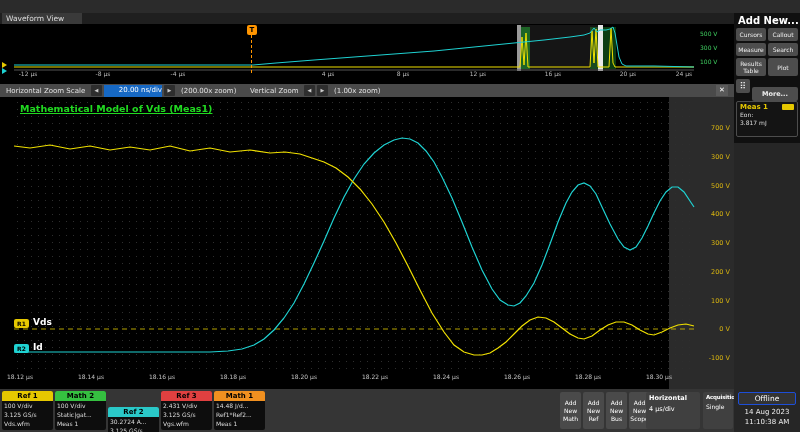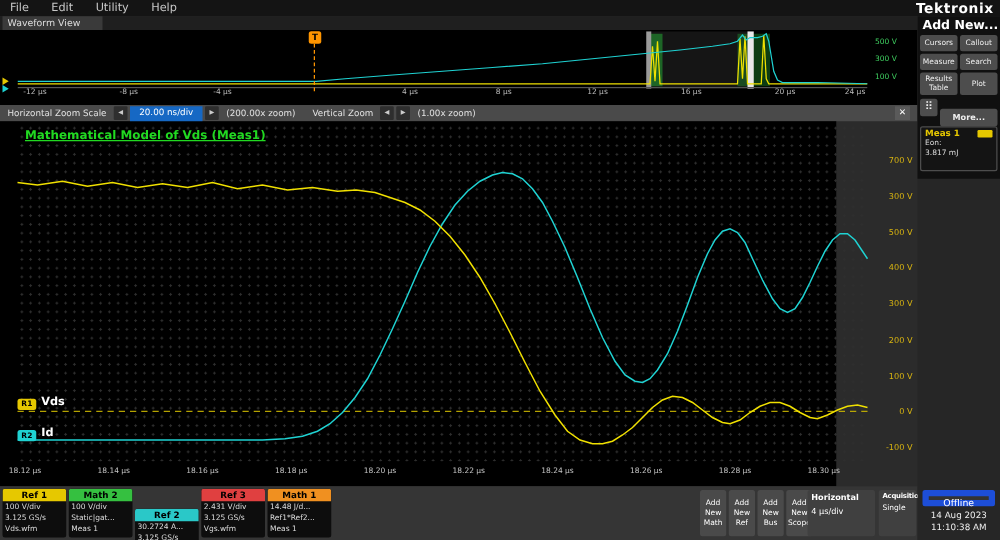--- a/index.html
+++ b/index.html
@@ -27,21 +27,21 @@
                  border-radius:2px; color:#000; font-size:7px; font-weight:bold; text-align:center; line-height:10px; }
   .trigger-line { position:absolute; left:251px; top:11px; height:38px; width:0; border-left:1px dashed #ff9500; }
   .ov-marker { position:absolute; width:0; height:0; border-top:3px solid transparent; border-bottom:3px solid transparent; }
 
   
   .zoombar { position:absolute; top:84px; left:0; width:734px; height:13px; background:#4a4a4a; }
   .zb-text { position:absolute; top:3px; font-size:7px; color:#e2e2e2; white-space:nowrap; }
   .zb-btn  { position:absolute; top:1px; width:11px; height:11px; background:#2e2e2e; color:#ccc;
              font-size:5px; text-align:center; line-height:11px; border-radius:1px; }
   .zb-value{ position:absolute; top:1px; left:104px; width:58px; height:17px; background:#1668c4; color:#fff;
-             font-size:7px; text-align:center; line-height:11px; }
+             font-size:7px; text-align:right; line-height:11px; }
   .zb-close{ position:absolute; top:1px; left:716px; width:12px; height:11px; color:#fff; background:#5a5a5a;
              font-size:7px; text-align:center; line-height:11px; }
 
   
   .mainplot { position:absolute; top:97px; left:0; width:669px; height:292px; background:#000; }
   .gridfield { position:absolute; left:14px; top:2px; width:680px; height:270px;
                background-image: radial-gradient(circle, #2e2e2e 0.8px, transparent 0.9px);
                background-size: 7px 7px; }
   .plot-title { position:absolute; left:20px; top:6px; font-size:9.5px; font-weight:bold; color:#21d921;
                 text-decoration:underline; }
@@ -67,35 +67,28 @@
   .sidebar-top { position:absolute; top:0; left:0; width:66px; height:130px; background:#101010; }
   .sb-header { position:absolute; top:2px; left:4px; font-size:10px; font-weight:bold; color:#fff; }
   .sb-btn { position:absolute; background:#4d4d4d; border-radius:2px; color:#eee; font-size:6px;
             text-align:center; display:flex; align-items:center; justify-content:center; line-height:7px; }
   .meas-box { position:absolute; left:2px; top:88px; width:62px; height:36px; background:#141414;
               border:1px solid #4d4d4d; border-radius:2px; }
   .meas-head { font-size:7px; font-weight:bold; color:#e6c800; padding:1px 0 0 3px; }
   .meas-chip { position:absolute; right:3px; top:2px; width:12px; height:6px; background:#e6c800; border-radius:1px; }
   .meas-row { font-size:6px; color:#ddd; padding-left:3px; line-height:8px; }
   .offline-btn { position:absolute; left:4px; top:379px; width:58px; height:13px; background:#333;
-                 border:5px solid #1d4ed8; border-radius:2px; color:#fff; font-size:7.5px; text-align:center; line-height:12px; }
+                 border:1px solid #1d4ed8; border-radius:2px; color:#fff; font-size:7.5px; text-align:center; line-height:12px; }
   .dt { position:absolute; width:66px; text-align:center; font-size:7px; color:#eee; }
 </style>
 </head>
 <body>
 
 <div class="screen">
 
-  <div class="menubar">
-    <span class="menu-item">File</span>
-    <span class="menu-item">Edit</span>
-    <span class="menu-item">Utility</span>
-    <span class="menu-item">Help</span>
-    <span class="brand">Tektronix</span>
-  </div>
 
   <div class="tabrow">
     <div class="viewtab">Waveform View</div>
   </div>
 
   <div class="overview">
     <svg class="abs" style="left:14px; top:1px;" width="680" height="46">
       <rect x="506" y="0" width="80" height="46" fill="rgba(210,210,210,0.10)"></rect>
       <rect x="506" y="2" width="10" height="42" fill="rgba(40,200,60,0.45)"></rect>
       <rect x="576" y="2" width="26" height="42" fill="rgba(40,200,60,0.30)"></rect>

